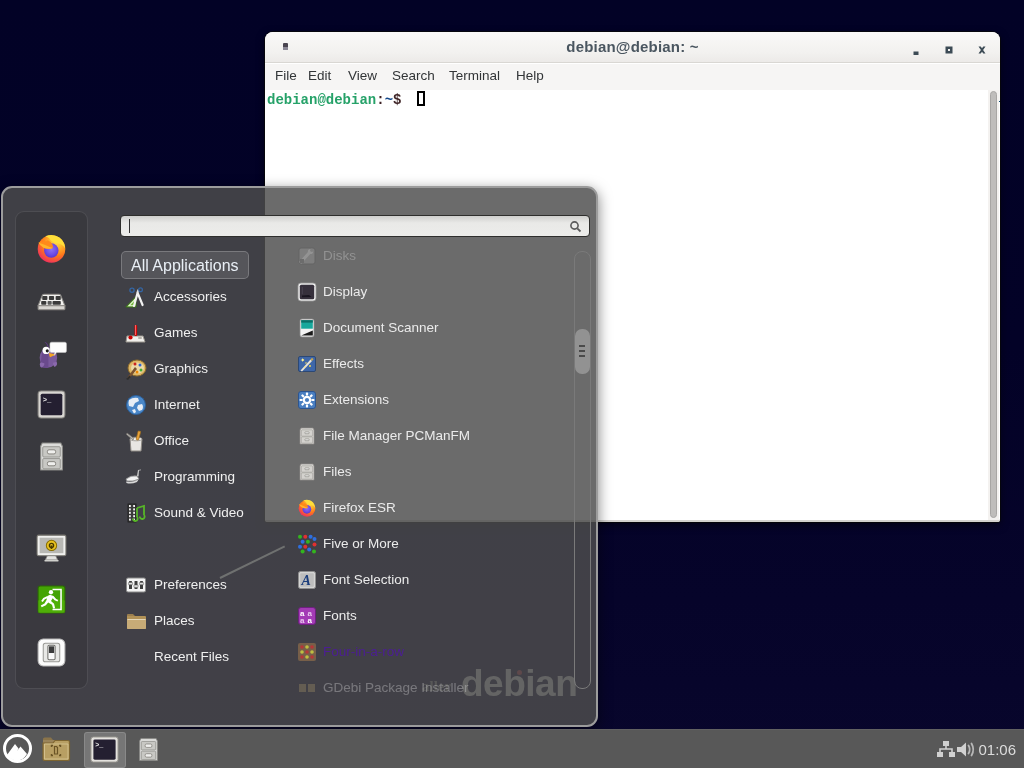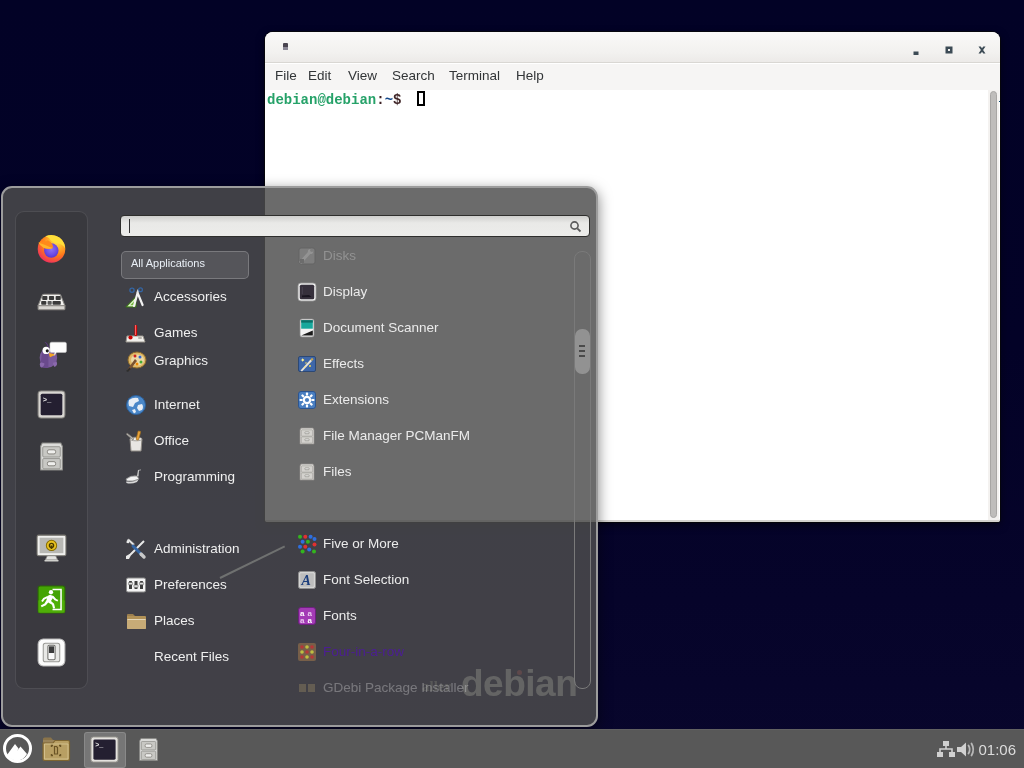--- a/index.html
+++ b/index.html
@@ -34,21 +34,21 @@
   box-shadow:0 4px 14px rgba(0,0,0,.5); }
 #sidebar { position:absolute; left:12px; top:23px; width:73px; height:478px;
   background:rgba(0,0,0,0.10); border:1px solid rgba(255,255,255,0.10); border-radius:9px; }
 .sico { position:absolute; left:32px; width:33px; height:33px; }
 #search { position:absolute; left:117px; top:27px; width:470px; height:22px;
   background:linear-gradient(180deg,#cfcfcd,#e9e9e7 35%,#ececea); border:1px solid #2e2e2c; border-radius:4px; }
 #caret { position:absolute; left:8px; top:3px; width:1px; height:14px; background:#333; }
 #mag { position:absolute; right:7px; top:4px; width:13px; height:13px; }
 #allapps { position:absolute; left:118px; top:63px; width:128px; height:28px;
   background:rgba(255,255,255,0.11); border:1px solid rgba(255,255,255,0.22); border-radius:5px; }
-#allapps span { position:absolute; left:9px; top:5px; font-size:11px; color:#e9eff6; }
+#allapps span { position:absolute; left:9px; top:5px; font-size:16px; color:#e9eff6; }
 .cat { position:absolute; left:121px; width:140px; height:24px; }
 .cat .ci { position:absolute; left:1px; top:0px; width:22px; height:22px; }
 .cat span { position:absolute; left:30px; top:3px; font-size:13.5px; color:#efefef; white-space:nowrap; }
 .app { position:absolute; left:293px; width:270px; height:22px; }
 .app .ai { position:absolute; left:1px; top:0px; width:20px; height:20px; }
 .app span { position:absolute; left:27px; top:2px; font-size:13.5px; color:#ebebeb; white-space:nowrap; }
 #mscrack { position:absolute; left:571px; top:63px; width:17px; height:438px; border:1px solid #7a7a7a; border-radius:8px; }
 #msthumb { position:absolute; left:572px; top:141px; width:15px; height:45px; background:#929292; border-radius:7px; }
 #msthumb i { position:absolute; left:4px; width:6px; height:2px; background:#4a4a4a; }
 #trail { position:absolute; left:217px; top:389px; width:72px; height:2px; background:rgba(205,212,198,0.33);
@@ -61,20 +61,21 @@
 </style>
 </head>
 <body>
 <div id="desktop">
   <div id="wm2">aller</div>
   <div id="wm">debian<span class="idot"></span></div>
 </div>
 
 <div id="term">
   <div id="titlebar">
+    <div id="title">debian@debian: ~</div>
     <svg id="mini-ico" viewBox="0 0 13 13">
         <rect x="3" y="2" width="5" height="7" rx="1" fill="#4a4550"></rect>
         <rect x="3" y="6" width="5" height="3" fill="#8a8795"></rect>
       </svg>
     <svg class="wbtn" style="right:80px;top:18px" width="8" height="6" viewBox="0 0 8 6">
         <rect x="1.5" y="1.5" width="5" height="3.5" fill="#3c4b55"></rect>
       </svg>
     <svg class="wbtn" style="right:47px;top:14px" width="8" height="8" viewBox="0 0 8 8">
         <path d="M0.5 0.5h7v7h-7z M3 3v2h2V3z" fill="#3c4b55" fill-rule="evenodd"></path>
       </svg>
@@ -216,21 +217,21 @@
   <div class="cat" style="top:134px">
       <svg class="ci" viewBox="0 0 22 22">
     <path d="M2 14 L18 14 L20 20 L1 20 Z" fill="#f1efeb" stroke="#9a968e" stroke-width="1"></path>
     <rect x="9.5" y="3" width="2.6" height="11" rx="1" fill="#cc0000"></rect>
     <rect x="10.1" y="3" width="1" height="10" fill="#ff6b6b"></rect>
     <circle cx="5.5" cy="15.5" r="2.1" fill="#cc0000"></circle>
     <rect x="13" y="15" width="4" height="2" rx="1" fill="#b5b1a8"></rect>
       </svg>
     <span>Games</span>
     </div>
-  <div class="cat" style="top:162px">
+  <div class="cat" style="top:170px">
       <svg class="ci" viewBox="0 0 22 22">
     <ellipse cx="12" cy="10" rx="9" ry="8" fill="#deb868" stroke="#8f6b2a" stroke-width="1"></ellipse>
     <ellipse cx="12.5" cy="10" rx="6.5" ry="5.5" fill="#ecd9a8"></ellipse>
     <circle cx="10" cy="6" r="1.5" fill="#cc2222"></circle>
         <circle cx="15" cy="7" r="1.5" fill="#3366cc"></circle>
     <circle cx="16" cy="12" r="1.5" fill="#44aa33"></circle>
         <circle cx="12" cy="14" r="1.5" fill="#ee8800"></circle>
     <path d="M2 20 L10 9 L12 11 L4 21 Z" fill="#7a5230"></path>
     <path d="M1 21 L4.5 17.5 L6 19 L3 22 Z" fill="#2e2e2e"></path>
       </svg>
@@ -257,29 +258,38 @@
     </div>
   <div class="cat" style="top:278px">
       <svg class="ci" viewBox="0 0 22 22">
     <path d="M1 13 Q6 9 12 10 L14 13 Q8 16 2 15 Z" fill="#f2f2f2" stroke="#8a8a8a" stroke-width="0.8"></path>
     <path d="M1 15.5 Q7 17 13.5 13.5 L12 16 Q6 18.5 1.5 17 Z" fill="#d8d8d8"></path>
     <path d="M12 10 L13 4 L14 4 L13.5 10.5 Z" fill="#cfcfcf"></path>
     <path d="M13 4 L16 3.4 L16 4.2 L13.3 4.8 Z" fill="#bdbdbd"></path>
       </svg>
     <span>Programming</span>
     </div>
-  <div class="cat" style="top:350px">
-      <svg class="ci" viewBox="0 0 22 22">
-    <path d="M19 3 L5 17 L3.4 20 L2 20 L2 18.6 L5 17 L19 3" stroke="#e8e8e8" stroke-width="2" fill="none"></path>
-    <path d="M2.5 2 L8 7.5 L9.5 6 L4 1 Q2.8 0.8 2.5 2 Z" fill="#efefef" stroke="#9a9a9a" stroke-width="0.6"></path>
-    <path d="M8 8 L17 17" stroke="#3465a4" stroke-width="3" stroke-linecap="round"></path>
-    <path d="M16 16 L19 19" stroke="#c8c8c8" stroke-width="3.4" stroke-linecap="round"></path>
-    <path d="M3 1.5 Q1 2.5 1.6 5 L3.8 5.2 L4.6 3.2 Z" fill="#e8e8e8"></path>
-      </svg>
-    <span>Administration</span>
+  <div class="cat" style="top:314px">
+      <svg class="ci" viewBox="0 0 22 22">
+    <rect x="3" y="2" width="8" height="18" fill="#3a3a3a" stroke="#1d1d1d" stroke-width="0.8"></rect>
+    <g fill="#efefef">
+          <rect x="4" y="3" width="1.8" height="2"></rect>
+          <rect x="4" y="6.4" width="1.8" height="2"></rect>
+          <rect x="4" y="9.8" width="1.8" height="2"></rect>
+          <rect x="4" y="13.2" width="1.8" height="2"></rect>
+          <rect x="4" y="16.6" width="1.8" height="2"></rect>
+    <rect x="8.2" y="3" width="1.8" height="2"></rect>
+          <rect x="8.2" y="6.4" width="1.8" height="2"></rect>
+          <rect x="8.2" y="9.8" width="1.8" height="2"></rect>
+          <rect x="8.2" y="13.2" width="1.8" height="2"></rect>
+          <rect x="8.2" y="16.6" width="1.8" height="2"></rect>
+        </g>
+    <path d="M12 6 L19 4 L19 13 M12 15 L12 6 M19 13 A2.4 2.4 0 1 1 14.8 14.5 M12 15 A2.4 2.4 0 1 1 7.8 16.5" fill="none" stroke="#57b628" stroke-width="1.8"></path>
+      </svg>
+    <span>Sound &amp; Video</span>
     </div>
   <div class="cat" style="top:386px">
       <svg class="ci" viewBox="0 0 22 22">
     <rect x="1.5" y="4" width="19" height="14" rx="1.5" fill="#f4f4f4" stroke="#8a8a8a" stroke-width="1"></rect>
     <rect x="4" y="7" width="3" height="8" rx="0.5" fill="#3c3c3c"></rect>
         <rect x="3.4" y="8.4" width="4.2" height="2.4" rx="0.4" fill="#e0e0e0" stroke="#555" stroke-width="0.5"></rect>
     <rect x="9.5" y="7" width="3" height="8" rx="0.5" fill="#3c3c3c"></rect>
         <rect x="8.9" y="11" width="4.2" height="2.4" rx="0.4" fill="#e0e0e0" stroke="#555" stroke-width="0.5"></rect>
     <rect x="15" y="7" width="3" height="8" rx="0.5" fill="#3c3c3c"></rect>
         <rect x="14.4" y="8.4" width="4.2" height="2.4" rx="0.4" fill="#e0e0e0" stroke="#555" stroke-width="0.5"></rect>
@@ -379,20 +389,26 @@
     </div>
   <div class="app" style="top:274px">
       <svg class="ai" viewBox="0 0 20 20">
     <path d="M4 2 L16 2 L17 4 L17 18 L3 18 L3 4 Z" fill="#e6e4e1" stroke="#8e8c88" stroke-width="0.8"></path>
     <rect x="4.3" y="3.8" width="11.4" height="6.4" rx="0.6" fill="#d4d2ce" stroke="#96948e" stroke-width="0.6"></rect>
     <rect x="4.3" y="10.8" width="11.4" height="6.4" rx="0.6" fill="#d4d2ce" stroke="#96948e" stroke-width="0.6"></rect>
     <rect x="7.8" y="6" width="4.4" height="1.7" rx="0.8" fill="#fbfbfa" stroke="#77756f" stroke-width="0.6"></rect>
     <rect x="7.8" y="13" width="4.4" height="1.7" rx="0.8" fill="#fbfbfa" stroke="#77756f" stroke-width="0.6"></rect>
       </svg>
     <span>Files</span>
+    </div>
+  <div class="app" style="top:310px">
+      <svg class="ai" viewBox="0 0 32 32">
+        <use href="#ffox"></use>
+      </svg>
+    <span>Firefox ESR</span>
     </div>
   <div class="app" style="top:346px">
       <svg class="ai" viewBox="0 0 20 20">
     <g>
           <circle cx="3" cy="2.8" r="2" fill="#33b51e"></circle>
           <circle cx="8.3" cy="2.8" r="2" fill="#e03030"></circle>
           <circle cx="13.6" cy="2.8" r="2" fill="#2e6fe0"></circle>
     <circle cx="5.6" cy="7.8" r="2" fill="#2e6fe0"></circle>
           <circle cx="10.9" cy="7.8" r="2" fill="#33b51e"></circle>
           <circle cx="17.5" cy="5" r="2" fill="#2e6fe0"></circle>

